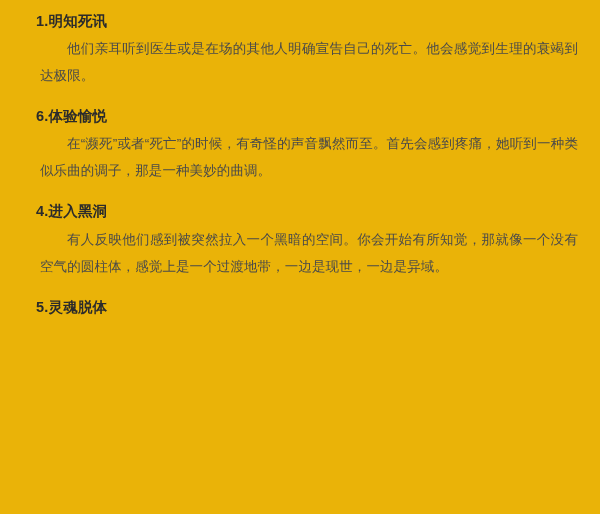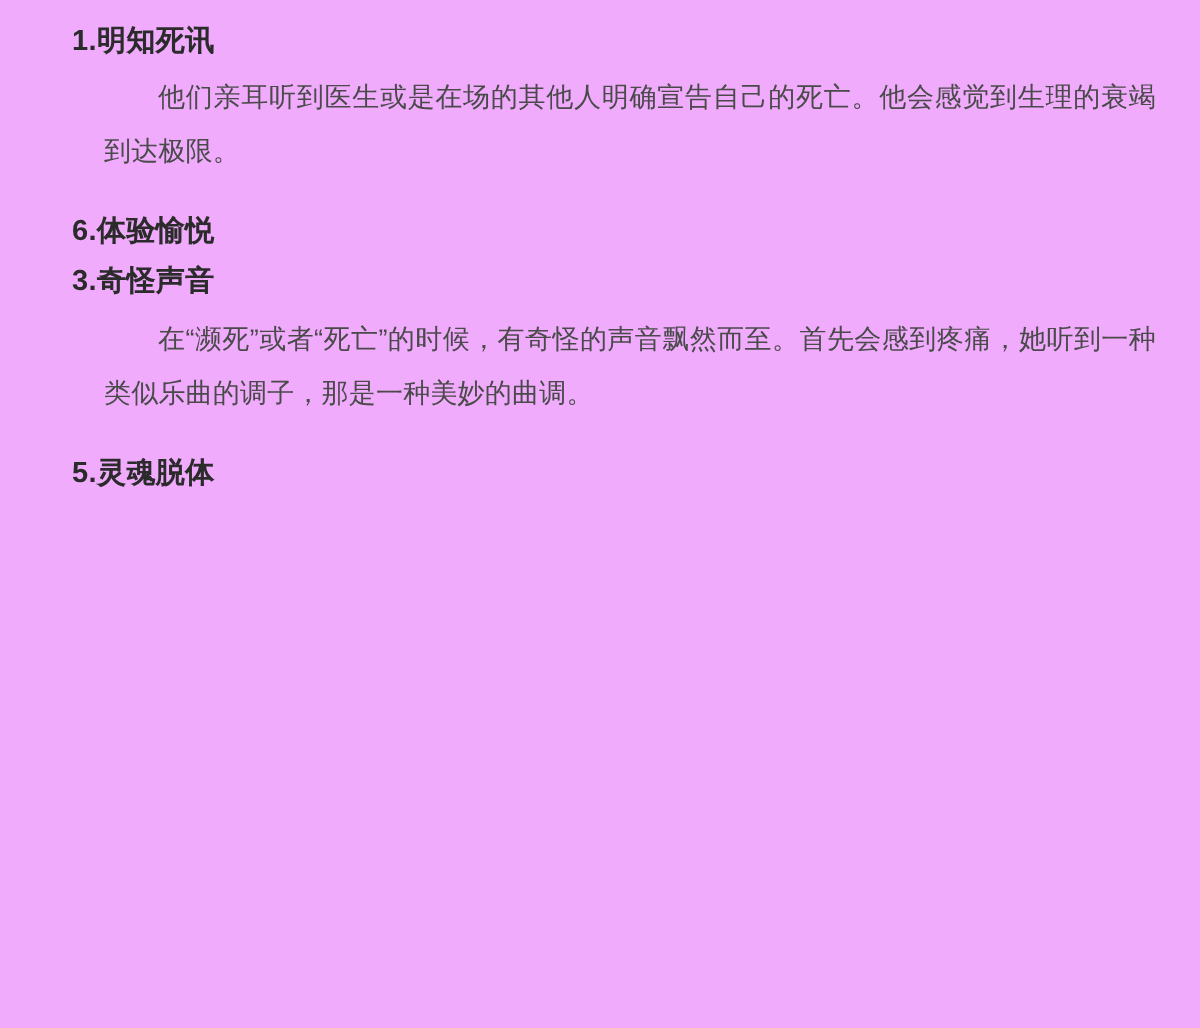--- a/index.html
+++ b/index.html
@@ -12,38 +12,38 @@
     background: #ffffff;
     font-family: "Liberation Sans", sans-serif;
     color: #3a3a3a;
     overflow: hidden;
   }
   .page {
     width: 600px;
     height: 514px;
     box-sizing: border-box;
     padding: 8px 22px 0 36px;
-    background: #f0abfc;
+    background: #eab308;
   }
   .section {
     margin: 0;
   }
   .section-heading {
     font-size: 14.5px;
     font-weight: bold;
     color: #2b2b2b;
     line-height: 1.6;
     margin: 0 0 2px 0;
     letter-spacing: 0.2px;
   }
   .section-body {
     font-size: 13.5px;
     color: #4a4a4a;
     line-height: 2.0;
-    margin: 0 0 16px 16px;
+    margin: 0 0 16px 4px;
     text-indent: 2em;
     text-align: justify;
     letter-spacing: 0.1px;
   }
   .section-body.last {
     margin-bottom: 0;
   }
   .spacer-top {
     height: 2px;
   }
@@ -58,23 +58,26 @@
   <div class="section">
     <h3 class="section-heading">1.明知死讯</h3>
     <p class="section-body">他们亲耳听到医生或是在场的其他人明确宣告自己的死亡。他会感觉到生理的衰竭到达极限。</p>
   </div>
 
   <div class="section">
     <h3 class="section-heading">6.体验愉悦</h3>
   </div>
 
   <div class="section">
-    <h3 class="section-heading">3.奇怪声音</h3>
     <p class="section-body">在“濒死”或者“死亡”的时候，有奇怪的声音飘然而至。首先会感到疼痛，她听到一种类似乐曲的调子，那是一种美妙的曲调。</p>
   </div>
 
+  <div class="section">
+    <h3 class="section-heading">4.进入黑洞</h3>
+    <p class="section-body">有人反映他们感到被突然拉入一个黑暗的空间。你会开始有所知觉，那就像一个没有空气的圆柱体，感觉上是一个过渡地带，一边是现世，一边是异域。</p>
+  </div>
 
   <div class="section">
     <h3 class="section-heading">5.灵魂脱体</h3>
     <p class="section-body last"></p>
   </div>
 
 </div>
 
 </body></html>

